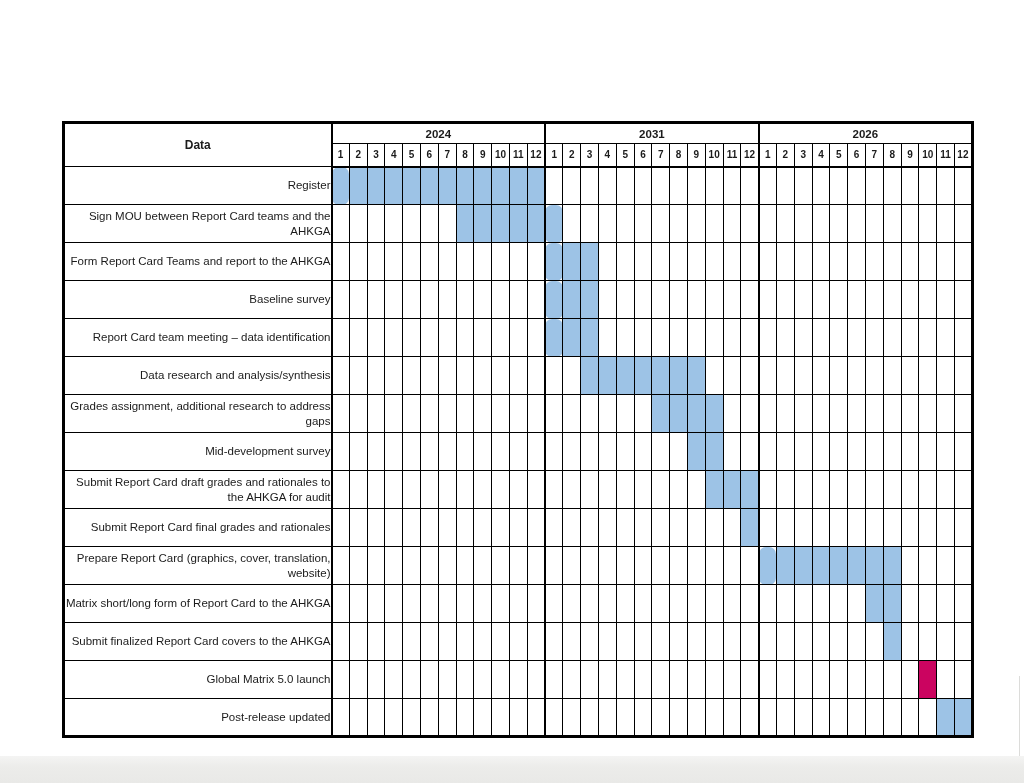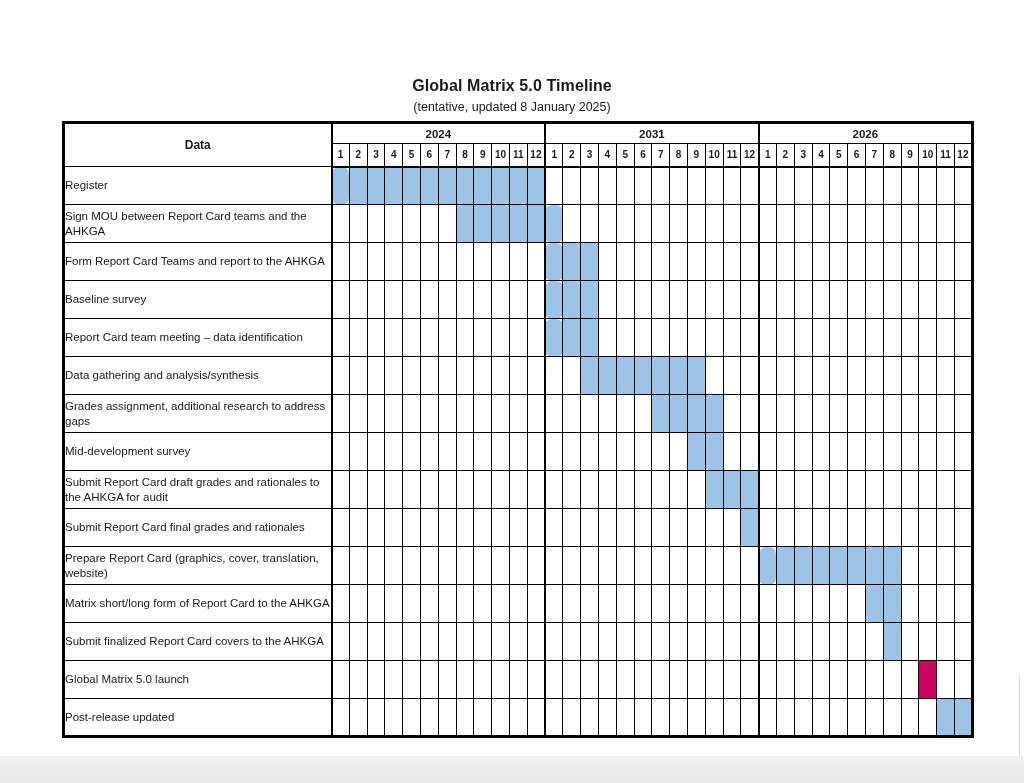--- a/index.html
+++ b/index.html
@@ -78,21 +78,21 @@
     text-align: center;
     vertical-align: middle;
     border-bottom-width: 2.5px;
     white-space: nowrap;
   }
   tbody td { height: 38px; }
   tbody tr td { border-top-width: 2.5px; border-bottom-width: 2.5px; }
   td.step-label {
     font-size: 11.5px;
     line-height: 1.3;
-    text-align: left;
+    text-align: right;
     vertical-align: middle;
     padding: 2px 3px 2px 4px;
     border-right-width: 2.5px;
   }
   .year-start { border-left-width: 2.5px !important; border-radius: 7px; }
   #desktop-strip {
     position: absolute;
     left: 0;
     top: 756px;
     width: 1024px;
@@ -106,22 +106,20 @@
     width: 1px;
     height: 80px;
     background: #dcdcda;
   }
 </style>
 </head>
 <body>
 
 <div id="page">
 
-  <div id="title">Global Matrix 5.0 Timeline</div>
-  <div id="subtitle">(tentative, updated 8 January 2025)</div>
 
   <div id="table-wrap">
     <table class="timeline">
       <colgroup id="cols">
           <col class="steps-col">
           <col class="month-col">
           <col class="month-col">
           <col class="month-col">
           <col class="month-col">
           <col class="month-col">
@@ -393,21 +391,21 @@
             <td></td>
             <td></td>
             <td></td>
             <td></td>
             <td></td>
             <td></td>
             <td></td>
             <td></td>
           </tr>
           <tr>
-            <td class="step-label">Data gathering and analysis/synthesis</td>
+            <td class="step-label">Data research and analysis/synthesis</td>
             <td class="year-start"></td>
             <td></td>
             <td></td>
             <td></td>
             <td></td>
             <td></td>
             <td></td>
             <td></td>
             <td></td>
             <td></td>

